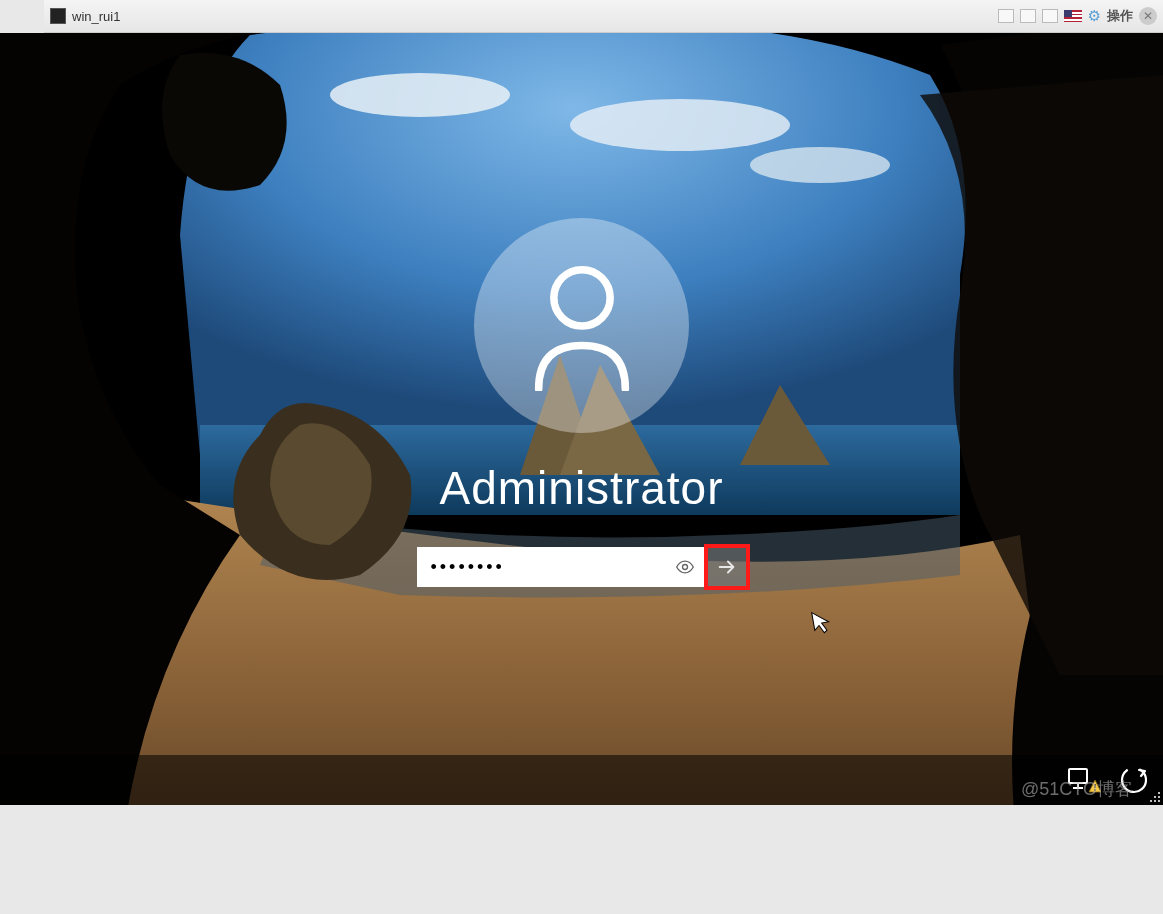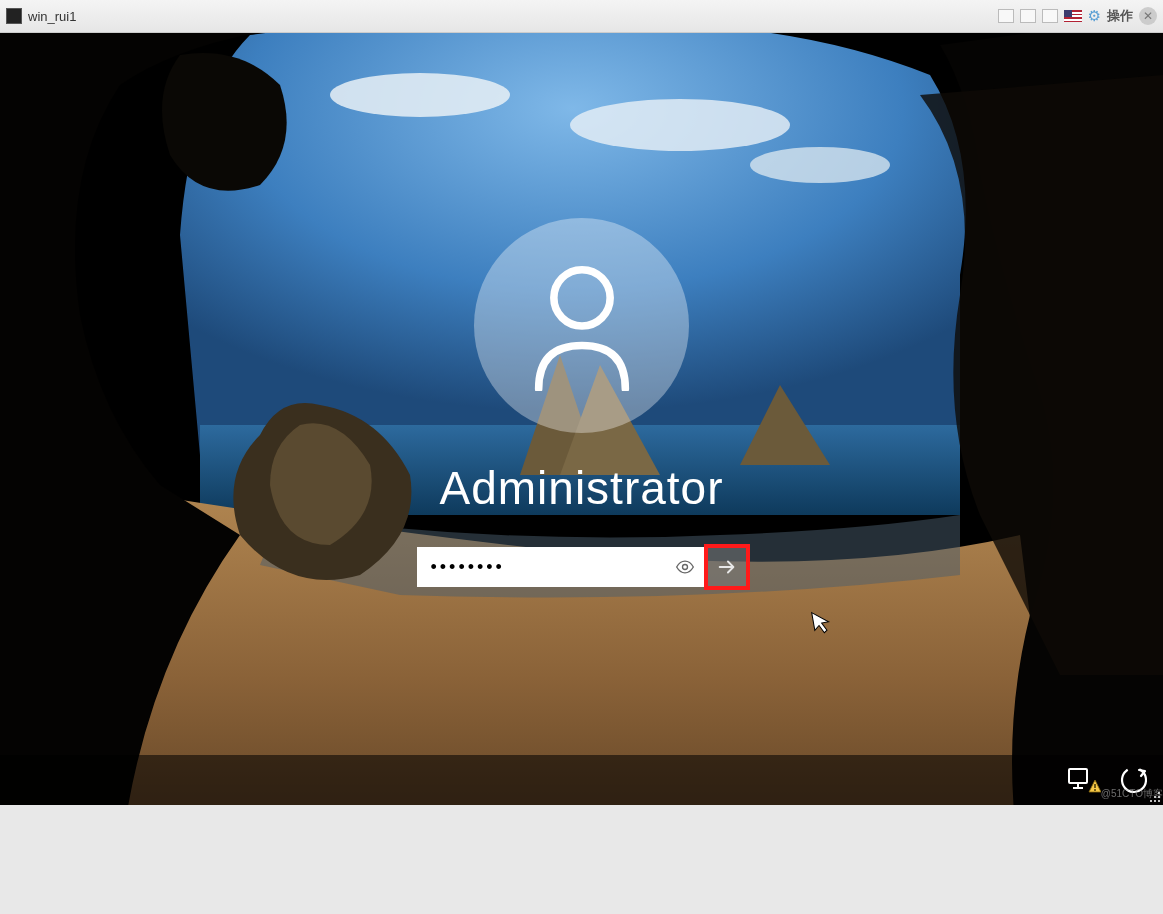--- a/index.html
+++ b/index.html
@@ -13,20 +13,21 @@
     }
     .vm-titlebar {
       height: 26px;
       background: linear-gradient(to bottom, #f4f4f4, #e6e6e6);
       border-bottom: 1px solid #ccc;
       display: flex;
       align-items: center;
       padding: 16px 6px;
       font-size: 13px;
       color: #333;
+      margin-left: 44px;
     }
     .vm-titlebar .console-icon {
       width: 16px; height: 16px;
       background: #222;
       border: 1px solid #555;
       margin-right: 6px;
       display: inline-block;
     }
     .vm-titlebar .title-text { flex: 1; }
     .vm-titlebar .right-controls {
@@ -133,22 +134,22 @@
     }
     .sys-tray {
       position:absolute;
       right: 14px; bottom: 10px;
       display:flex; align-items:center; gap:18px;
     }
     .tray-icon { color:#fff; cursor:pointer; }
     .tray-icon svg { display:block; }
     .watermark {
       position:absolute;
-      right: 0; bottom: 4px;
-      font-size: 10px; color: rgba(180,180,180,0.6);
+      right: 30px; bottom: 4px;
+      font-size: 18px; color: rgba(180,180,180,0.6);
       pointer-events:none;
     }
     .resize-grip {
       position:absolute; right:2px; bottom:2px;
       width:14px; height:14px;
       pointer-events:none;
     }
   </style>
 </head>
 <body>

